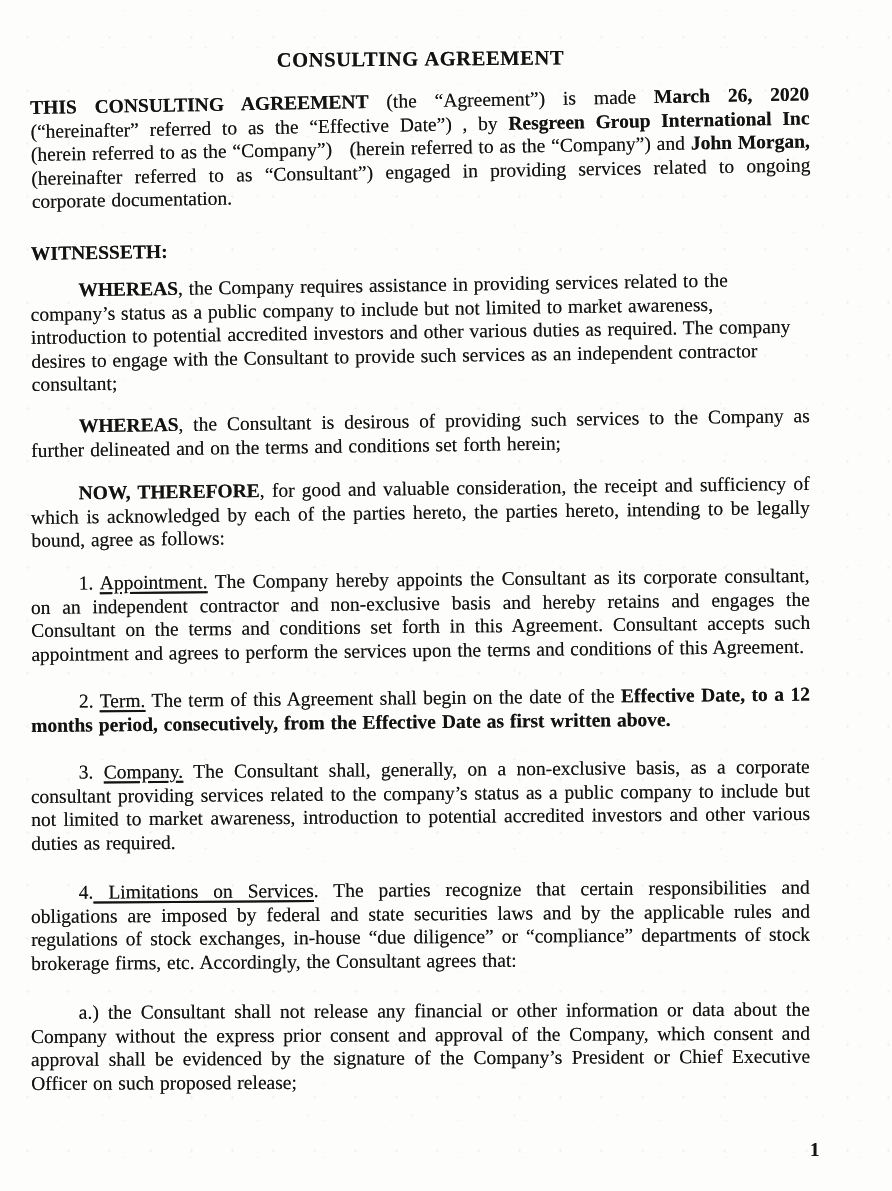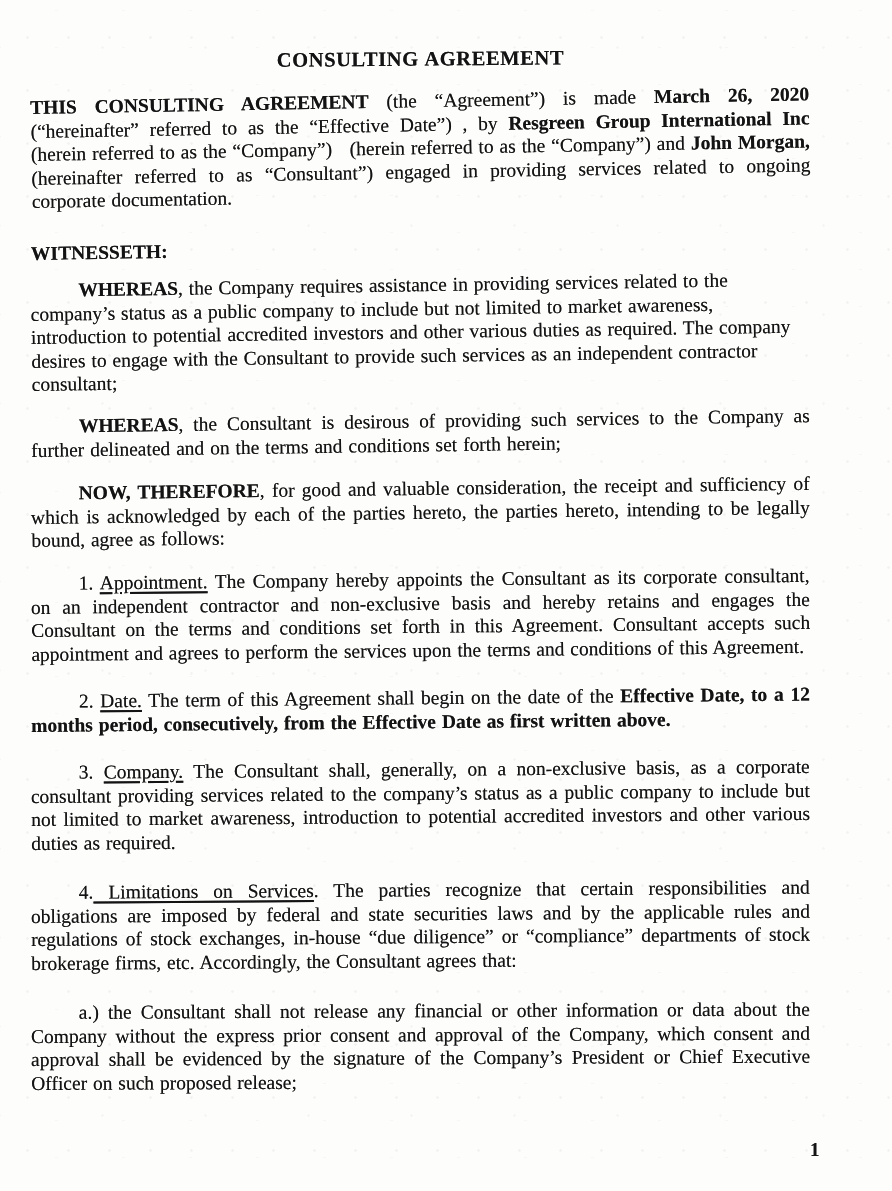--- a/index.html
+++ b/index.html
@@ -93,21 +93,21 @@
     <p class="para p-witness"><span class="b">WITNESSETH:</span></p>
 
     <p class="para p-whereas1 ind"><span class="b">WHEREAS</span><span>, the Company requires assistance in providing services related to the company’s status as a public company to include but not limited to market awareness, introduction to potential accredited investors and other various duties as required. The company desires to engage with the Consultant to provide such services as an independent contractor consultant;</span></p>
 
     <p class="para p-whereas2 ind j"><span class="b">WHEREAS</span><span>, the Consultant is desirous of providing such services to the Company as further delineated and on the terms and conditions set forth herein;</span></p>
 
     <p class="para p-now ind j"><span class="b">NOW, THEREFORE</span><span>, for good and valuable consideration, the receipt and sufficiency of which is acknowledged by each of the parties hereto, the parties hereto, intending to be legally bound, agree as follows:</span></p>
 
     <p class="para p-appt ind j"><span>1. </span><span data-u="">Appointment.</span><span> The Company hereby appoints the Consultant as its corporate consultant, on an independent contractor and non-exclusive basis and hereby retains and engages the Consultant on the terms and conditions set forth in this Agreement. Consultant accepts such appointment and agrees to perform the services upon the terms and conditions of this Agreement.</span></p>
 
-    <p class="para p-term ind j"><span>2. </span><span data-u="">Date.</span><span> The term of this Agreement shall begin on the date of the </span><span class="b">Effective Date, to a 12 months period, consecutively, from the Effective Date as first written above.</span></p>
+    <p class="para p-term ind j"><span>2. </span><span data-u="">Term.</span><span> The term of this Agreement shall begin on the date of the </span><span class="b">Effective Date, to a 12 months period, consecutively, from the Effective Date as first written above.</span></p>
 
     <p class="para p-services ind j"><span>3. </span><span data-u="">Company.</span><span> The Consultant shall, generally, on a non-exclusive basis, as a corporate consultant providing services related to the company’s status as a public company to include but not limited to market awareness, introduction to potential accredited investors and other various duties as required.</span></p>
 
     <p class="para p-limits ind j"><span>4.</span><span data-u=""> Limitations on Services</span><span>. The parties recognize that certain responsibilities and obligations are imposed by federal and state securities laws and by the applicable rules and regulations of stock exchanges, in-house “due diligence” or “compliance” departments of stock brokerage firms, etc. Accordingly, the Consultant agrees that:</span></p>
 
     <p class="para p-consent-a ind j"><span>a.) the Consultant shall not release any financial or other information or data about the Company without the express prior consent and approval of the Company, which consent and approval shall be evidenced by the signature of the Company’s President or Chief Executive Officer on such proposed release;</span></p>
   </div>
 
   <div class="page-num">1</div>
 </div>

